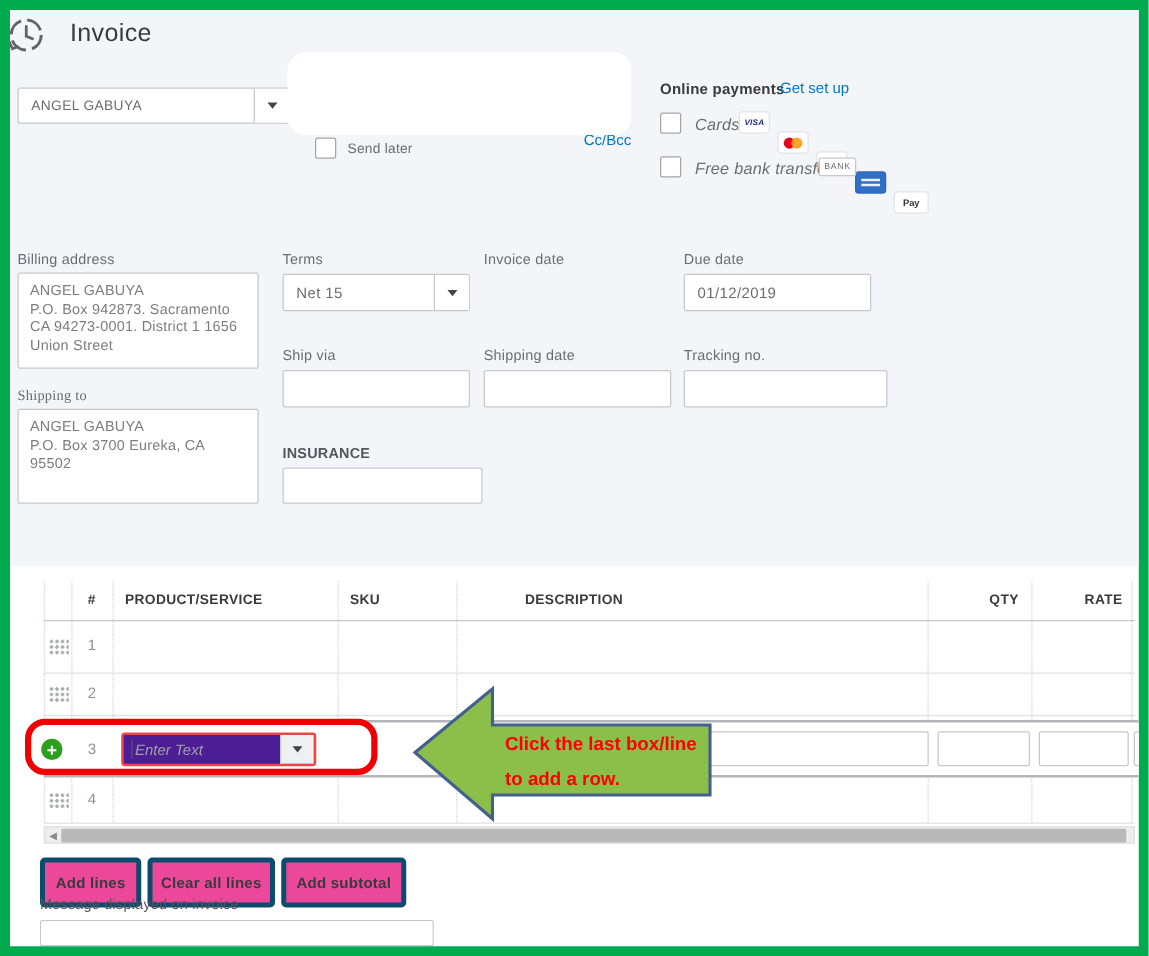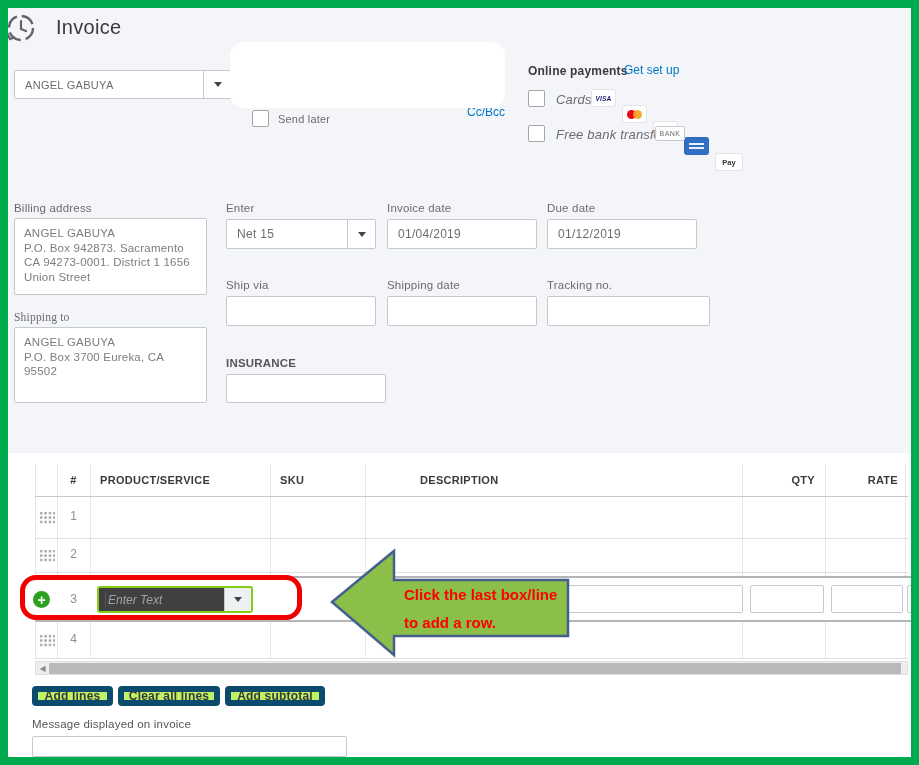--- a/index.html
+++ b/index.html
@@ -64,35 +64,35 @@
     background-image: radial-gradient(circle, #A9ACB0 1.2px, transparent 1.4px);
     background-size: 4.4px 4.4px;
   }
   .active-row { background:#fff; border-top:2px solid #B2B5B9; border-bottom:2px solid #B2B5B9; }
   .plus-btn {
     width:17px; height:17px; border-radius:50%; background:#2CA01C; color:#fff;
     display:flex; align-items:center; justify-content:center;
     font-size:14px; font-weight:bold; line-height:1;
   }
   .enter-combo {
-    background:#404040; border:2px solid #84cc16; border-radius:3px;
+    background:#4c1d95; border:2px solid #ef4444; border-radius:3px;
     display:flex; align-items:center;justify-content:space-between;
   }
   .enter-combo .ph { flex:1; font-size:12px; font-style:italic; color:#9EA1A6; padding-left:2px; }
   .caret { width:1px; height:15px; background:#55565B; margin-left:6px; }
   .enter-combo .arrow-btn {
     width:27px; height:100%; border-left:1px solid #C8CBCE; background:#EFF0F1;
     display:flex; align-items:center; justify-content:center;
   }
   .cell-input { background:#fff; border:1px solid #C5C8CC; border-radius:2px; }
   .scrollbar { background:#EDEDED; border:1px solid #DFDFDF; display:flex; align-items:center; }
   .sb-arrow { width:13px; display:flex; align-items:center; justify-content:center; font-size:8px; color:#8A8A8A; }
   .sb-thumb { height:11px; background:#B9B9B9; border-radius:1px; }
   .btn {
-    background:#bef264; border:6px solid #0c4a6e; border-radius:4px; height:20px;
+    background:#ec4899; border:4px solid #0c4a6e; border-radius:4px; height:40px;
     display:flex; align-items:center; justify-content:center;
     font-size:12px; font-weight:bold; color:#393A3D; letter-spacing:.2px;
   }
   .red-rect { border:5px solid #F10000; border-radius:16px; background:transparent; }
   .arrow-svg text { font-family:"Liberation Sans",sans-serif; font-size:15px; font-weight:bold; fill:#FF0000; }
   .hdr-icon svg { display:block; }
 </style>
 </head>
 <body>
 
@@ -150,30 +150,29 @@
   <div class="abs cb" style="left:520px; top:117px;"></div>
   <div class="abs cb-label" style="left:548px; top:119px;">Free bank transfer</div>
   <div class="abs bank-badge" style="left:647px; top:118px;">BANK</div>
 
   <div class="abs label" style="left:6px; top:194px;">Billing address</div>
   <textarea class="abs ta" style="left: 6px; top: 210px; width: 193px; height: 77px;">ANGEL GABUYA
 P.O. Box 942873. Sacramento
 CA 94273-0001. District 1 1656
 Union Street</textarea>
 
-  <div class="abs label" style="left:218px; top:194px;">Enter</div>
+  <div class="abs label" style="left:218px; top:194px;">Terms</div>
   <div class="abs field combo" style="left:218px; top:211px; width:150px; height:30px;">
     <div class="val">Net 15</div>
     <div class="arrow-btn">
           <div class="tri"></div>
         </div>
   </div>
 
   <div class="abs label" style="left:379px; top:194px;">Invoice date</div>
-  <div class="abs field" style="left:379px; top:211px; width:150px; height:30px;">01/04/2019</div>
 
   <div class="abs label" style="left:539px; top:194px;">Due date</div>
   <div class="abs field" style="left:539px; top:211px; width:150px; height:30px;">01/12/2019</div>
 
   <div class="abs label" style="left:218px; top:271px;">Ship via</div>
   <div class="abs field" style="left:218px; top:288px; width:150px; height:30px;"></div>
 
   <div class="abs label" style="left:379px; top:271px;">Shipping date</div>
   <div class="abs field" style="left:379px; top:288px; width:150px; height:30px;"></div>
 

